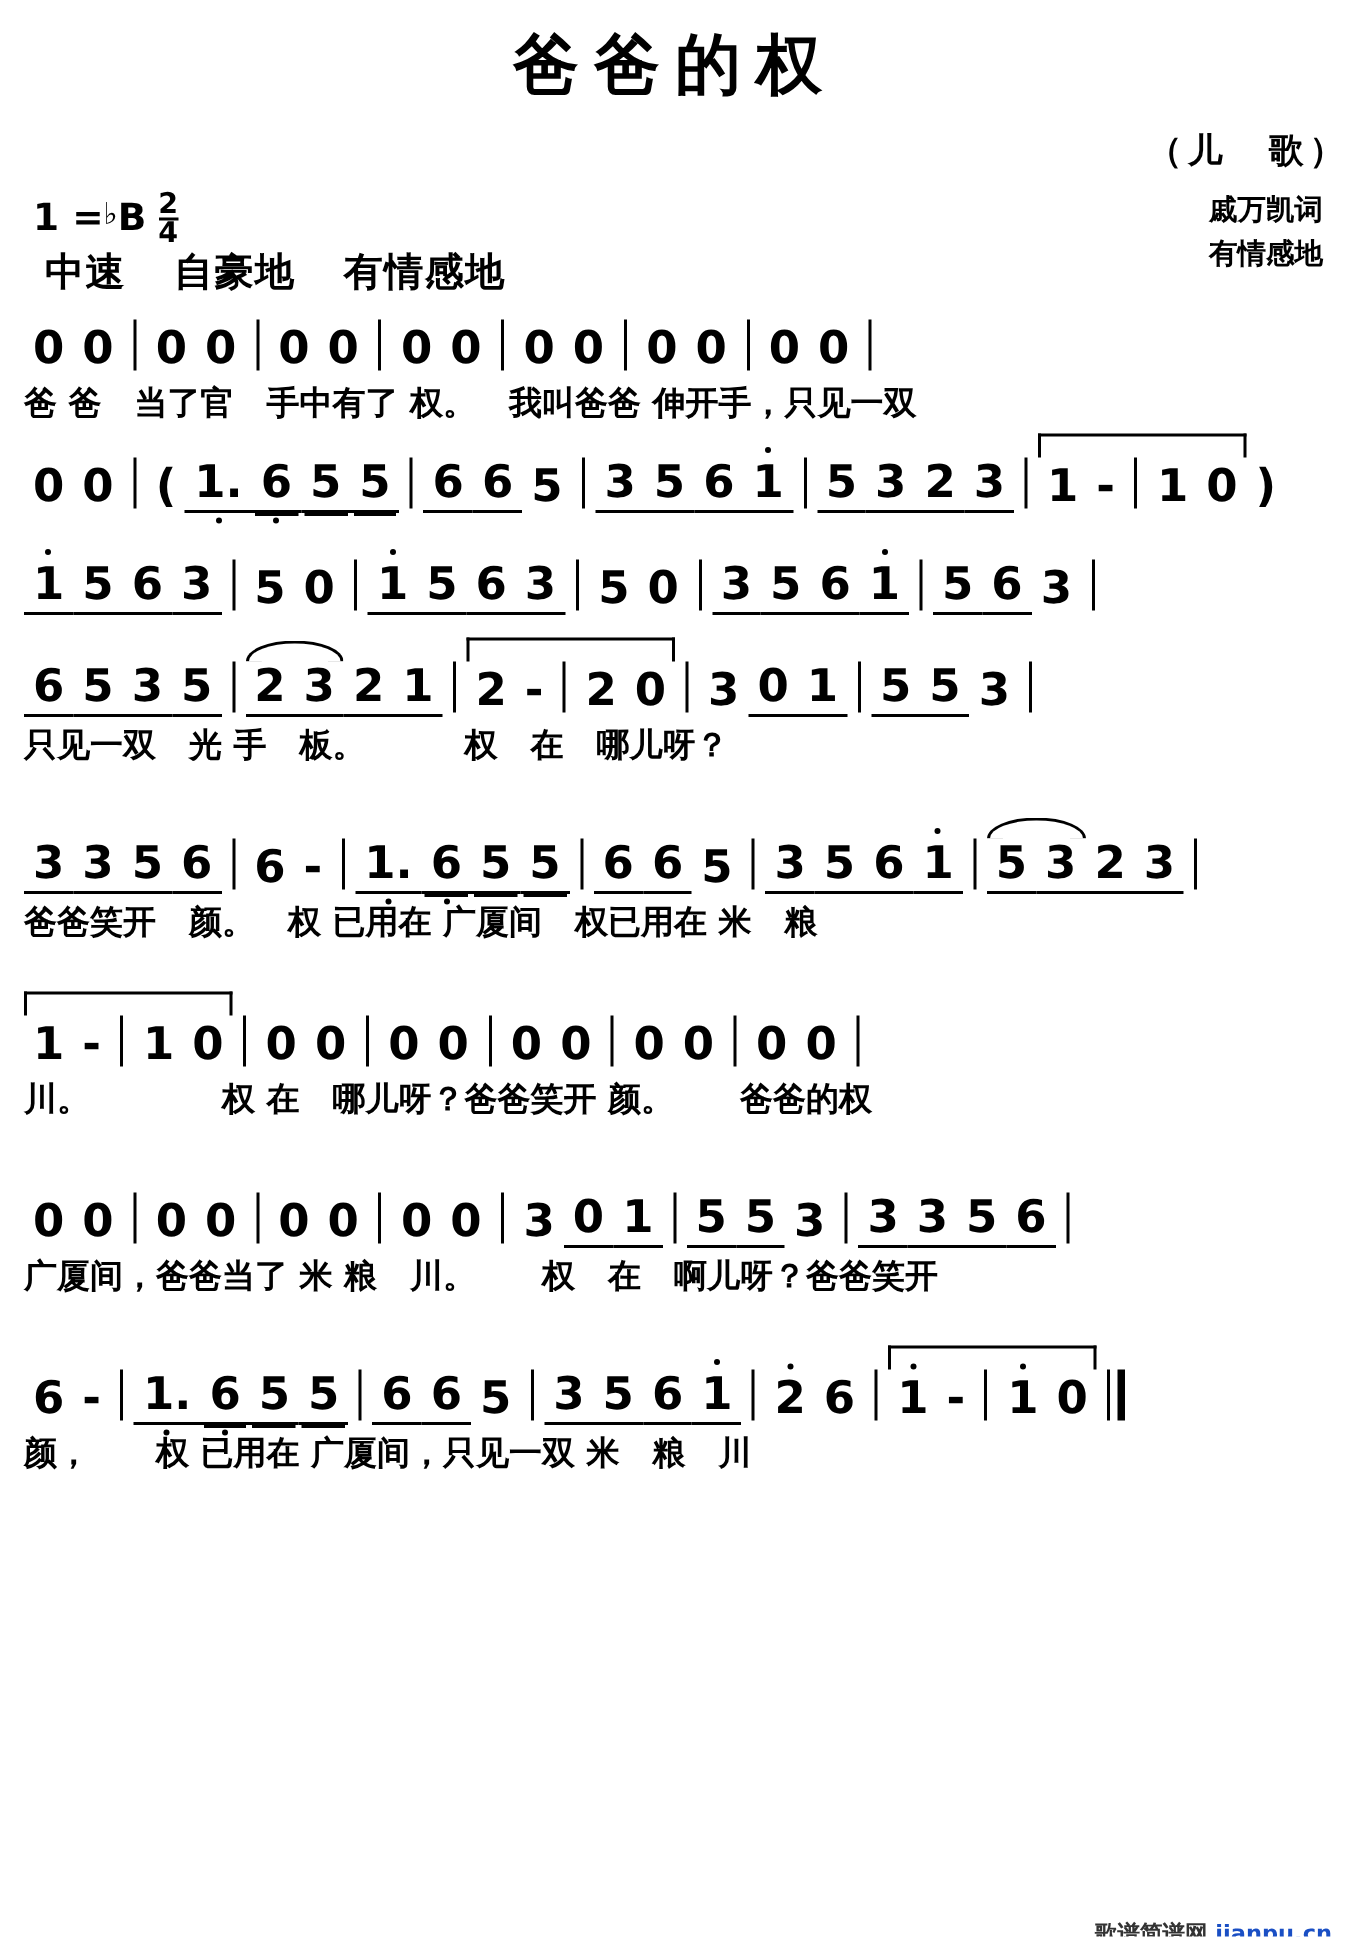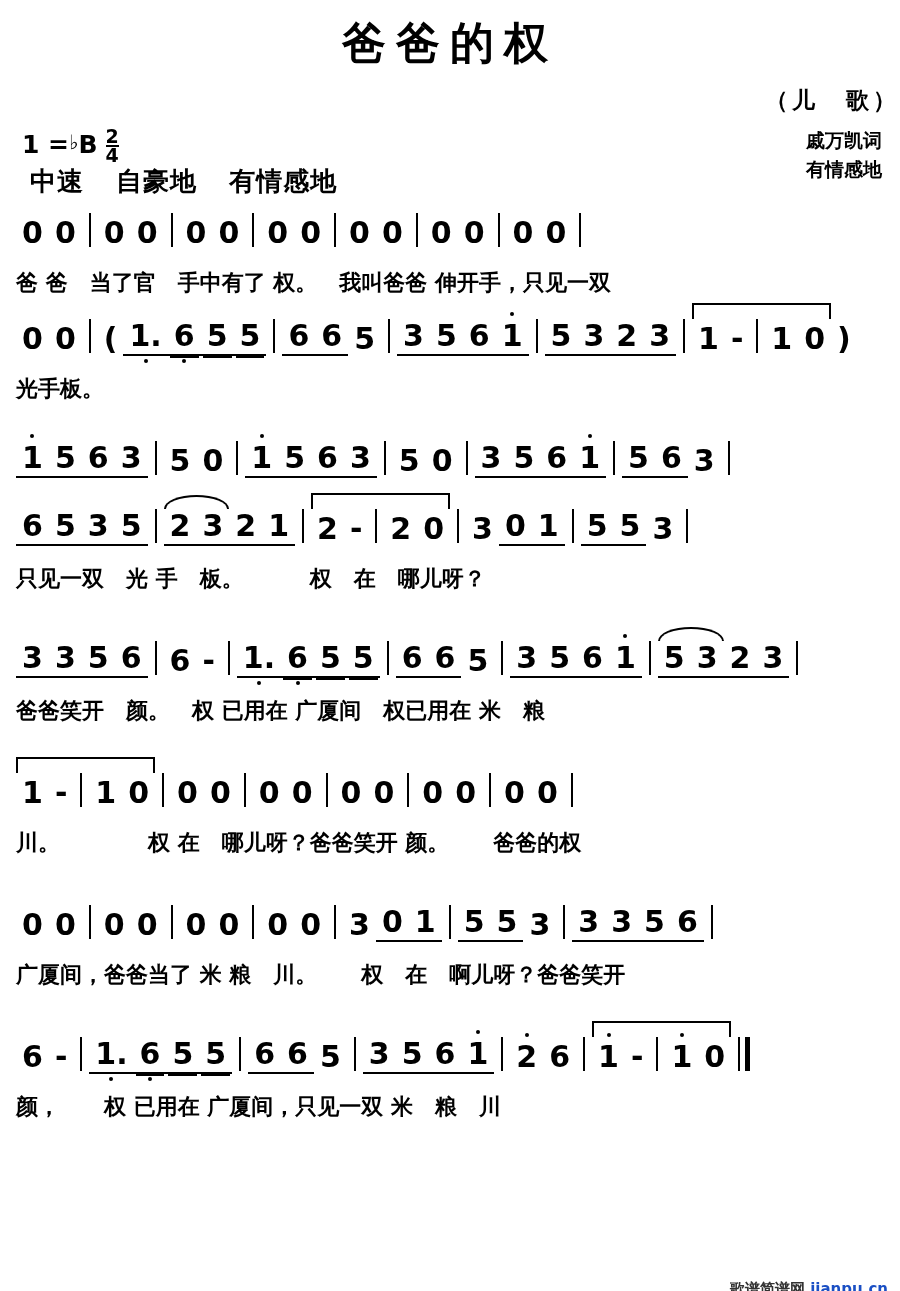--- a/index.html
+++ b/index.html
@@ -79,21 +79,21 @@
     height:48px;
     letter-spacing:0px;
     font-family:"DejaVu Sans","Liberation Sans",sans-serif;
   }
   .lyrics{
     display:flex;
     font-size:22px;
     font-weight:bold;
     height:36px;
     align-items:flex-start;
-    margin-top:18px;
+    margin-top:4px;
   }
   .measure{
     display:flex;
     align-items:flex-end;
     position:relative;
   }
   .bar{
     display:inline-block;
     width:2px;background:#000;
     height:34px;
@@ -232,21 +232,20 @@
       <span class="measure">
         <span class="bracket"></span>
         <span class="n">1</span>
           <span class="n">-</span>
         <span class="bar"></span>
         <span class="n">1</span>
           <span class="n">0</span>
       </span>
       <span class="n">)</span>
     </div>
-    <div class="lyrics">光手板。</div>
   </div>
 
   <div class="system" style="margin-top:16px;">
     <div class="notes">
       <span class="n u1 dot-hi">1</span>
         <span class="n u1">5</span>
         <span class="n u1">6</span>
         <span class="n u1">3</span>
       <span class="bar"></span>
       <span class="n">5</span>

